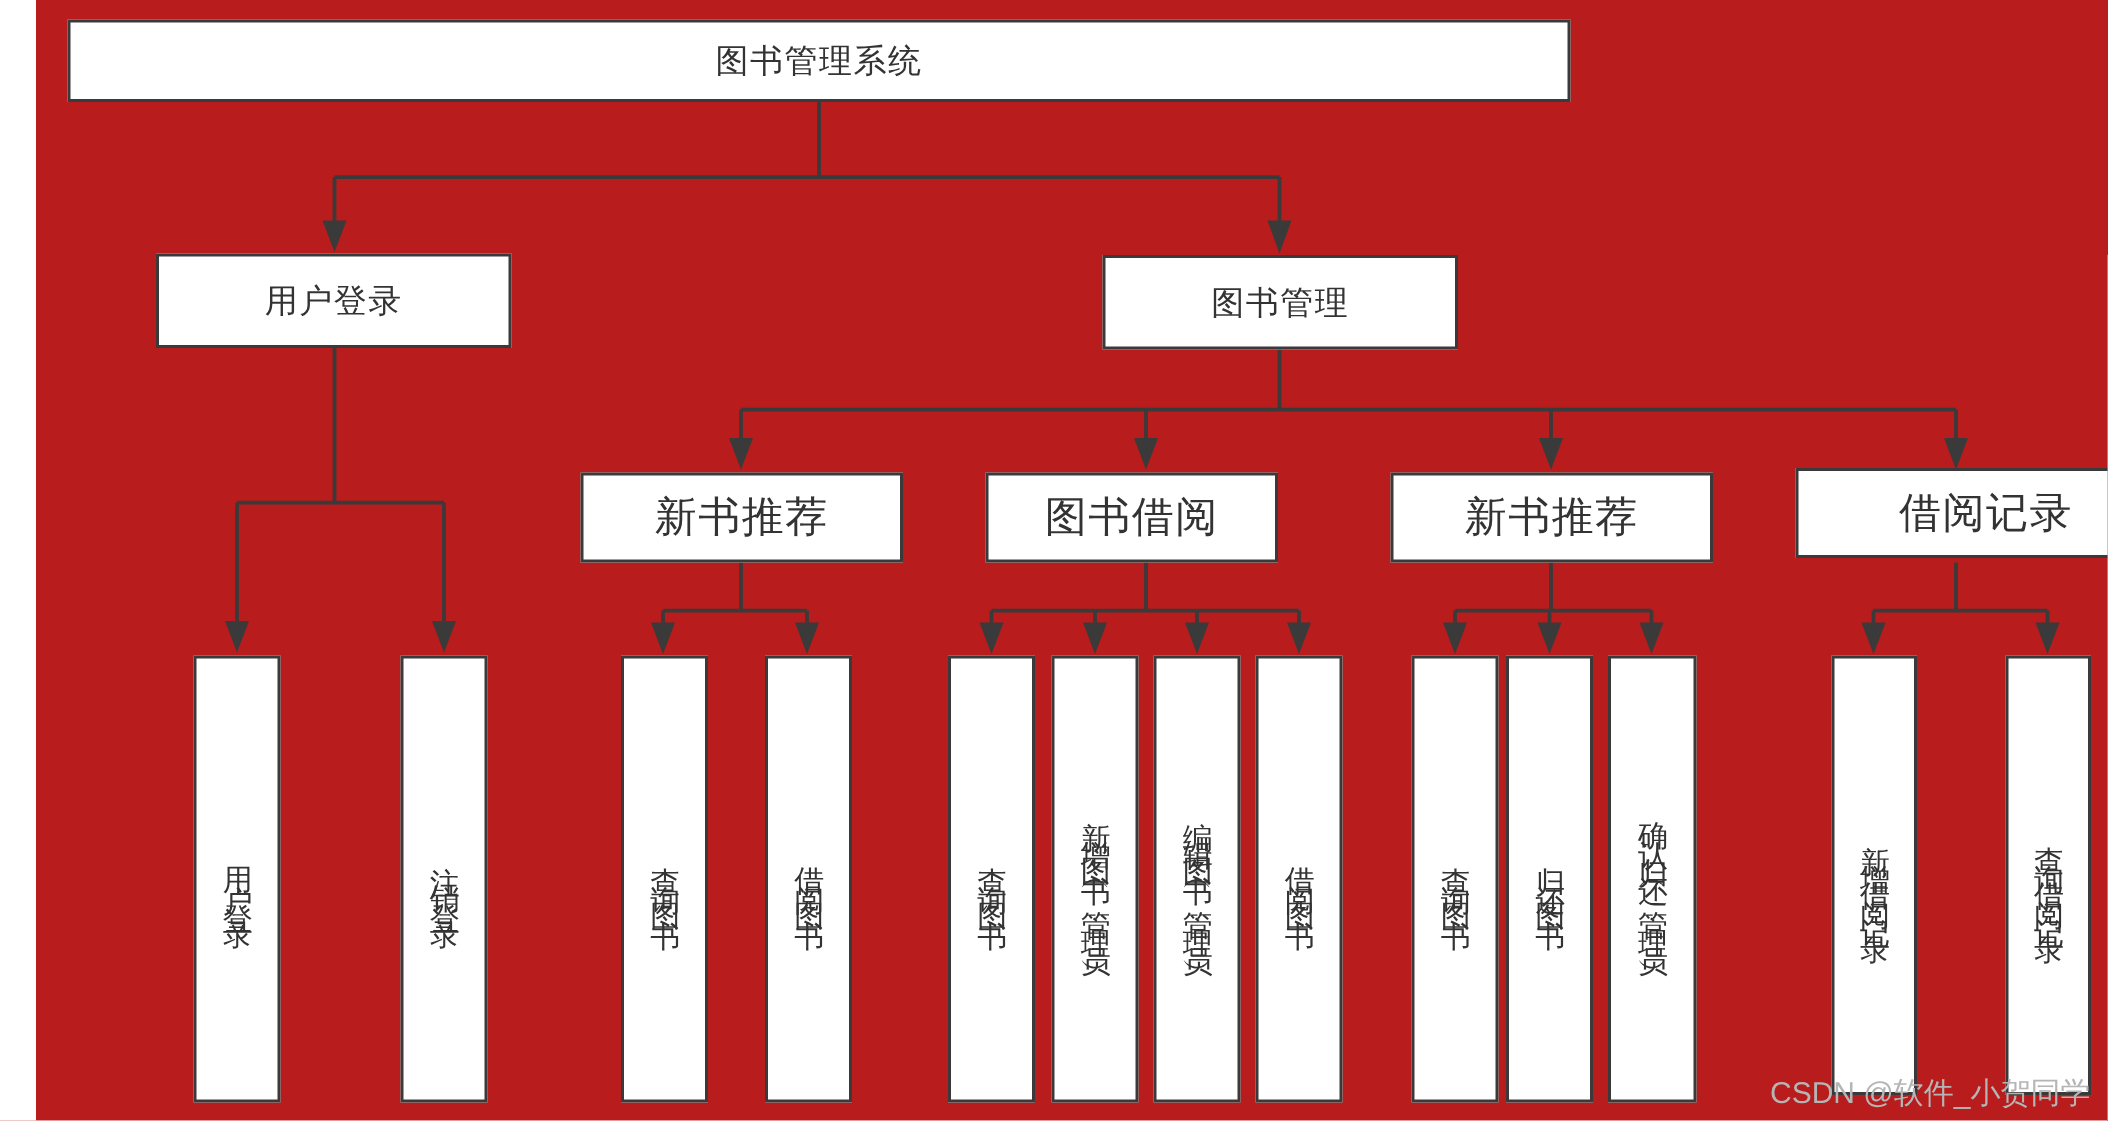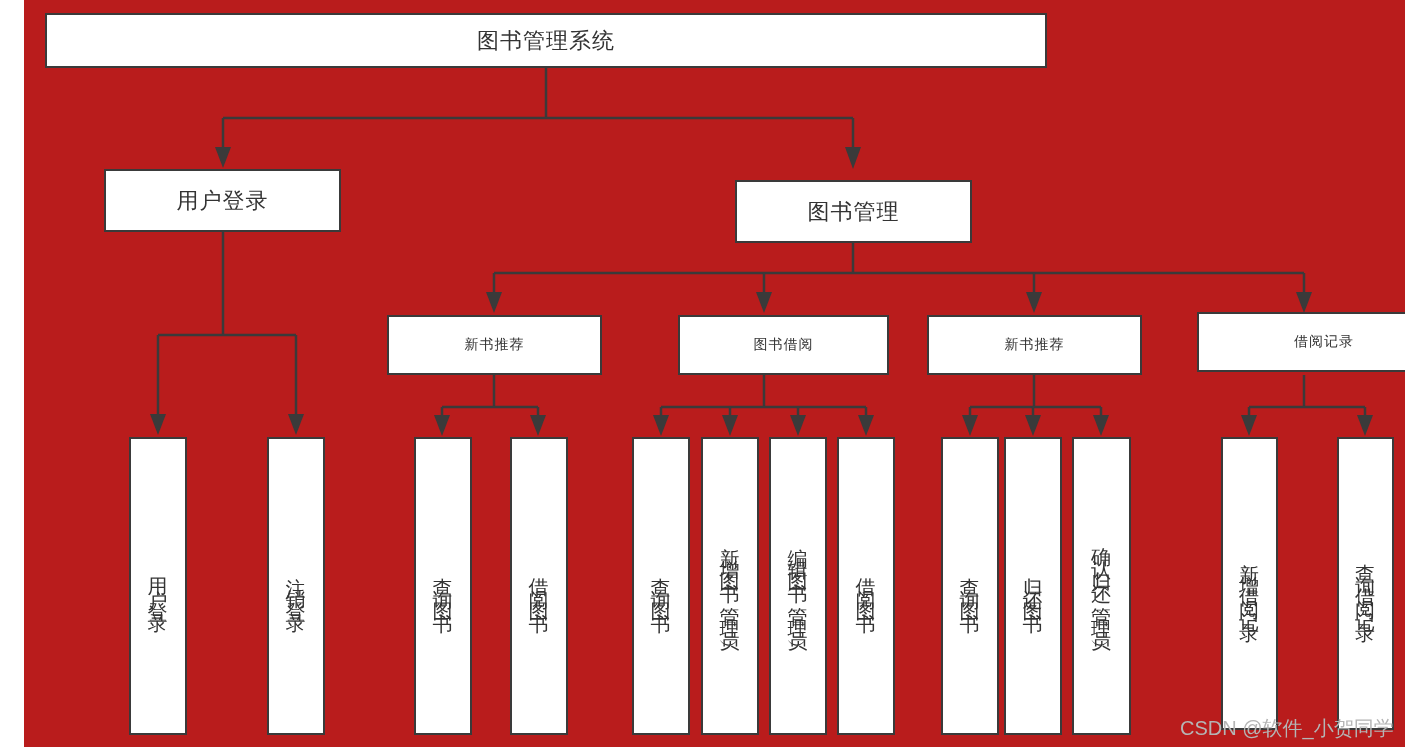--- a/index.html
+++ b/index.html
@@ -13,21 +13,21 @@
     margin-left:24px;
   }
   .box{
     position:absolute;
     border:2.5px solid #3a3a3a;
     background:#ffffff;
     box-sizing:border-box;
     display:flex;align-items:center;justify-content:center;
     text-align:center;
   }
-  .hlabel{font-size:14px;letter-spacing:1px;white-space:nowrap;}
+  .hlabel{font-size:28px;letter-spacing:1px;white-space:nowrap;}
   .l1{font-size:22px;}
   .l2{font-size:22px;}
   .vbox{
     position:absolute;
     border:2.5px solid #3a3a3a;
     background:#ffffff;
     box-sizing:border-box;
     display:flex;align-items:center;justify-content:center;
   }
   .vtext{
@@ -127,24 +127,24 @@
       <line x1="1225" y1="407" x2="1225" y2="418"></line>
       <polygon points="1217,415 1233,415 1225,436"></polygon>
       <line x1="1341" y1="407" x2="1341" y2="418"></line>
       <polygon points="1333,415 1349,415 1341,436"></polygon>
     </g>
   </svg>
 
   <div class="box hlabel l1" style="left:21px;top:13px;width:1002px;height:55px;">图书管理系统</div>
 
   <div class="box hlabel l2" style="left:80px;top:169px;width:237px;height:63px;">用户登录</div>
-  <div class="box hlabel l2" style="left:711px;top:180px;width:237px;height:63px;">图书管理</div>
+  <div class="box hlabel l2" style="left:711px;top:170px;width:237px;height:63px;">图书管理</div>
 
   <div class="box hlabel" style="left:363px;top:315px;width:215px;height:60px;">新书推荐</div>
-  <div class="box hlabel" style="left:654px;top:315px;width:211px;height:60px;">图书借阅</div>
+  <div class="box hlabel" style="left:633px;top:315px;width:195px;height:60px;">图书借阅</div>
   <div class="box hlabel" style="left:903px;top:315px;width:215px;height:60px;">新书推荐</div>
   <div class="box hlabel" style="left:1173px;top:312px;width:254px;height:60px;">借阅记录</div>
 
   <div class="vbox" style="left:105px;top:437px;width:58px;height:298px;">
     <span class="vtext">用户登录</span>
   </div>
   <div class="vbox" style="left:243px;top:437px;width:58px;height:298px;">
     <span class="vtext">注销登录</span>
   </div>
 

